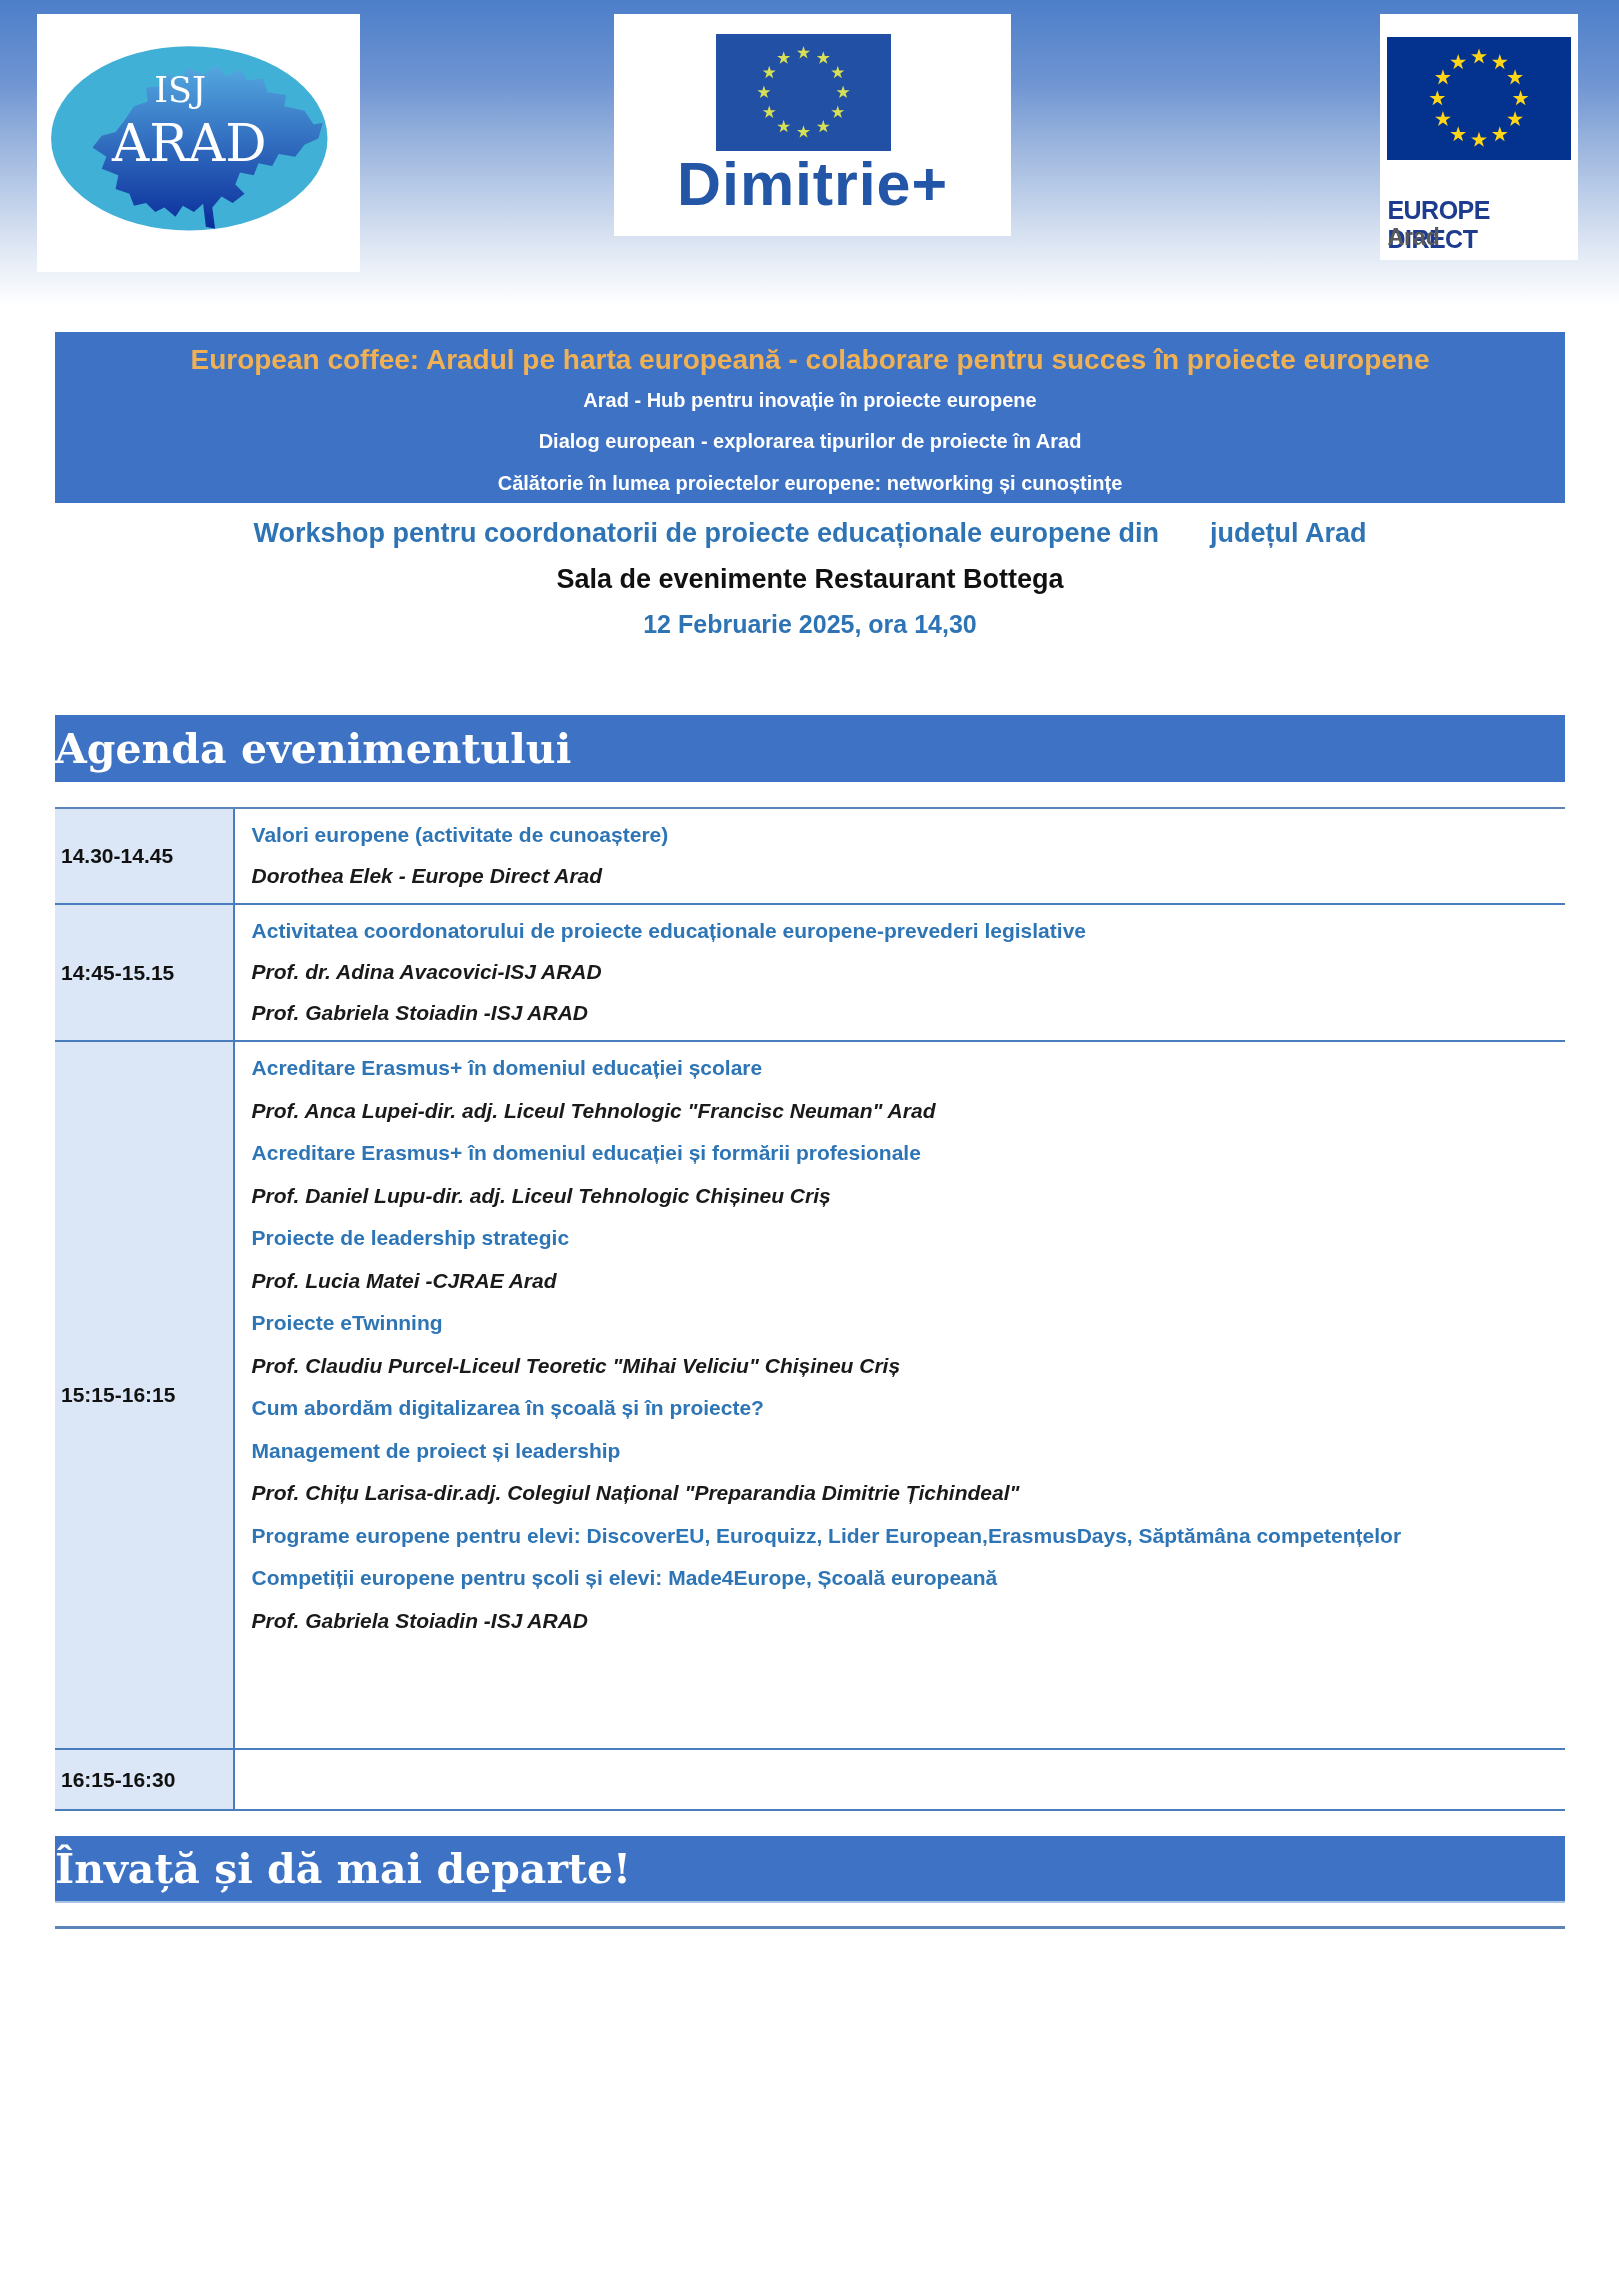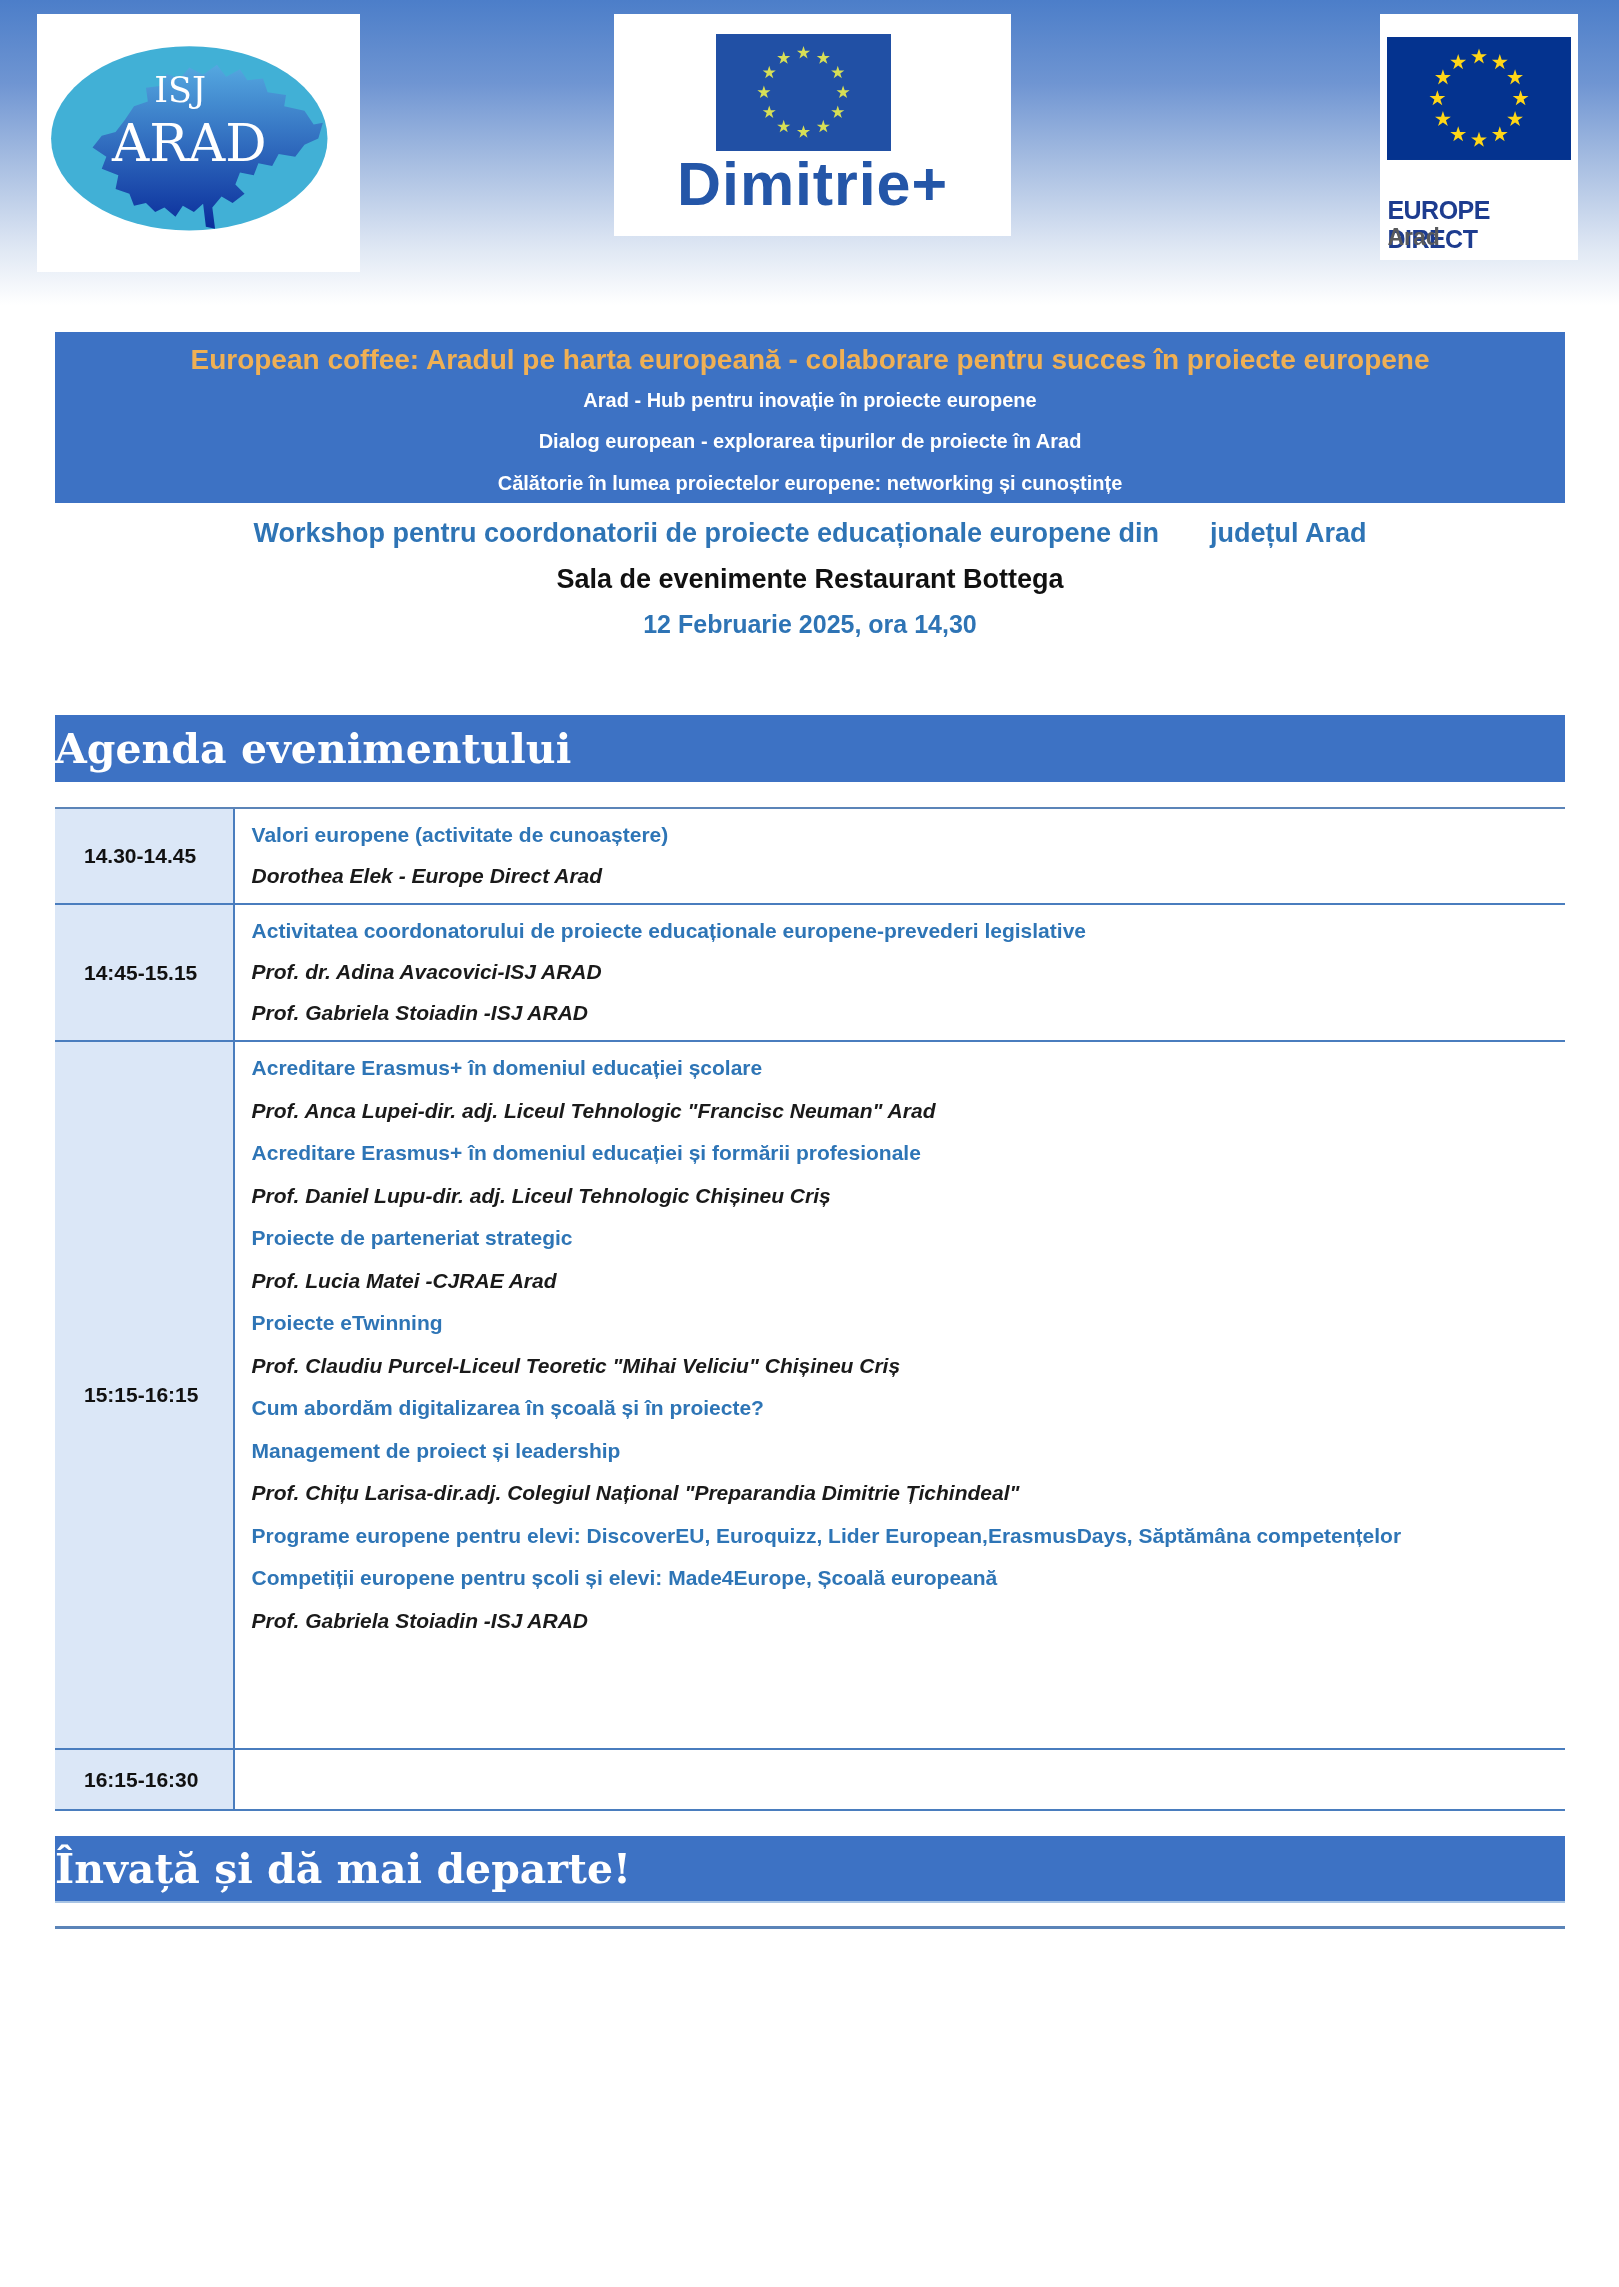--- a/index.html
+++ b/index.html
@@ -41,21 +41,21 @@
   .heading-band .txt {
     color:#ffffff; font-family:"DejaVu Serif", serif; font-weight:bold; font-size:41px;
   }
   
   .agenda { margin:25px 55px 0 55px; border-top:2.8px solid #5b84b8; }
   .arow { display:flex; border-bottom:2.8px solid #4a7dbe; }
   .arow-1 { min-height:83px; } .arow-2 { min-height:137px; }
   .arow-3 { min-height:708px; } .arow-4 { min-height:61px; }
   .atime {
     width:180px; flex:0 0 180px; background:#dbe7f7; border-right:2.8px solid #4a7dbe;
-    display:flex; align-items:center; padding-left:29px;
+    display:flex; align-items:center; padding-left:6px;
     color:#111111; font-size:21px; font-weight:bold;
   }
   .acontent { flex:1; padding:13px 18.5px 0 16.6px; }
   .acontent.center { display:flex; align-items:center; padding-top:0; }
   .item { font-size:21px; line-height:25px; margin-bottom:17.5px; }
   .item.title { color:#2e75b6; font-weight:bold; }
   .item.speaker { color:#1a1a1a; font-weight:bold; font-style:italic; }
   .arow-1 .item, .arow-2 .item { margin-bottom:15.7px; }
   
   .footer-band { margin-top:25px; height:67px; border-bottom:2.8px solid #a8c4e4; }
@@ -169,21 +169,21 @@
       </div>
     </div>
 
     <div class="arow arow-3">
       <div class="atime">15:15-16:15</div>
       <div class="acontent">
         <div class="item title">Acreditare Erasmus+ în domeniul educației școlare</div>
         <div class="item speaker">Prof. Anca Lupei-dir. adj. Liceul Tehnologic "Francisc Neuman" Arad</div>
         <div class="item title">Acreditare Erasmus+ în domeniul educației și formării profesionale</div>
         <div class="item speaker">Prof. Daniel Lupu-dir. adj. Liceul Tehnologic Chișineu Criș</div>
-        <div class="item title">Proiecte de parteneriat strategic</div>
+        <div class="item title">Proiecte de leadership strategic</div>
         <div class="item speaker">Prof. Lucia Matei -CJRAE Arad</div>
         <div class="item title">Proiecte eTwinning</div>
         <div class="item speaker">Prof. Claudiu Purcel-Liceul Teoretic "Mihai Veliciu" Chișineu Criș</div>
         <div class="item title">Cum abordăm digitalizarea în școală și în proiecte?</div>
         <div class="item title">Management de proiect și leadership</div>
         <div class="item speaker">Prof. Chițu Larisa-dir.adj. Colegiul Național "Preparandia Dimitrie Țichindeal"</div>
         <div class="item title">Programe europene pentru elevi: DiscoverEU, Euroquizz, Lider European,ErasmusDays, Săptămâna competențelor</div>
         <div class="item title">Competiții europene pentru școli și elevi: Made4Europe, Școală europeană</div>
         <div class="item speaker">Prof. Gabriela Stoiadin -ISJ ARAD</div>
       </div>

